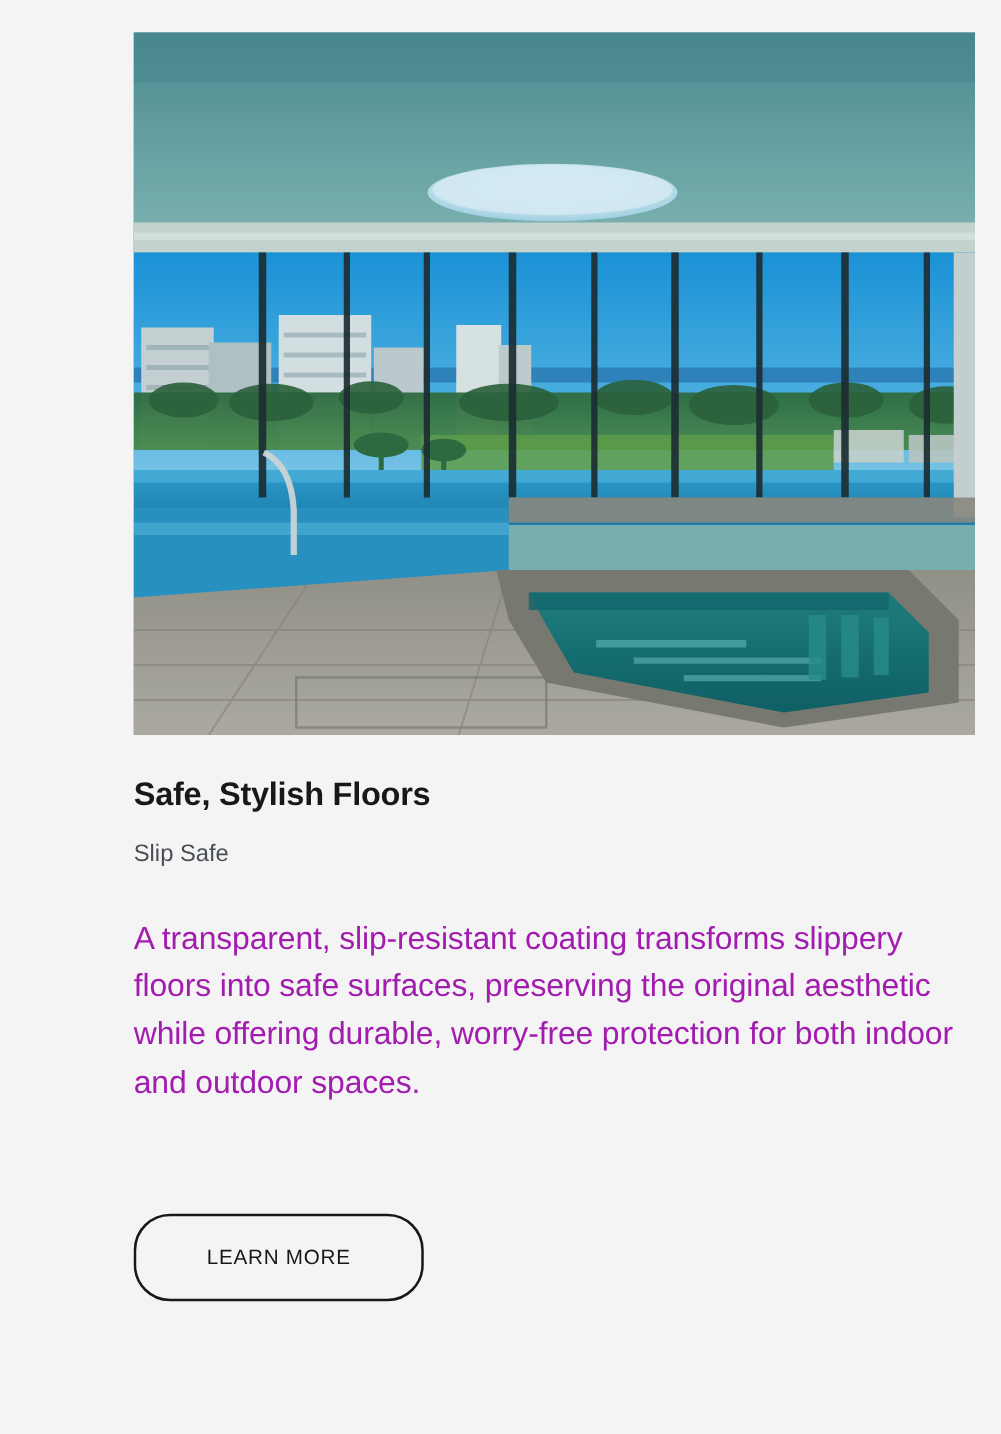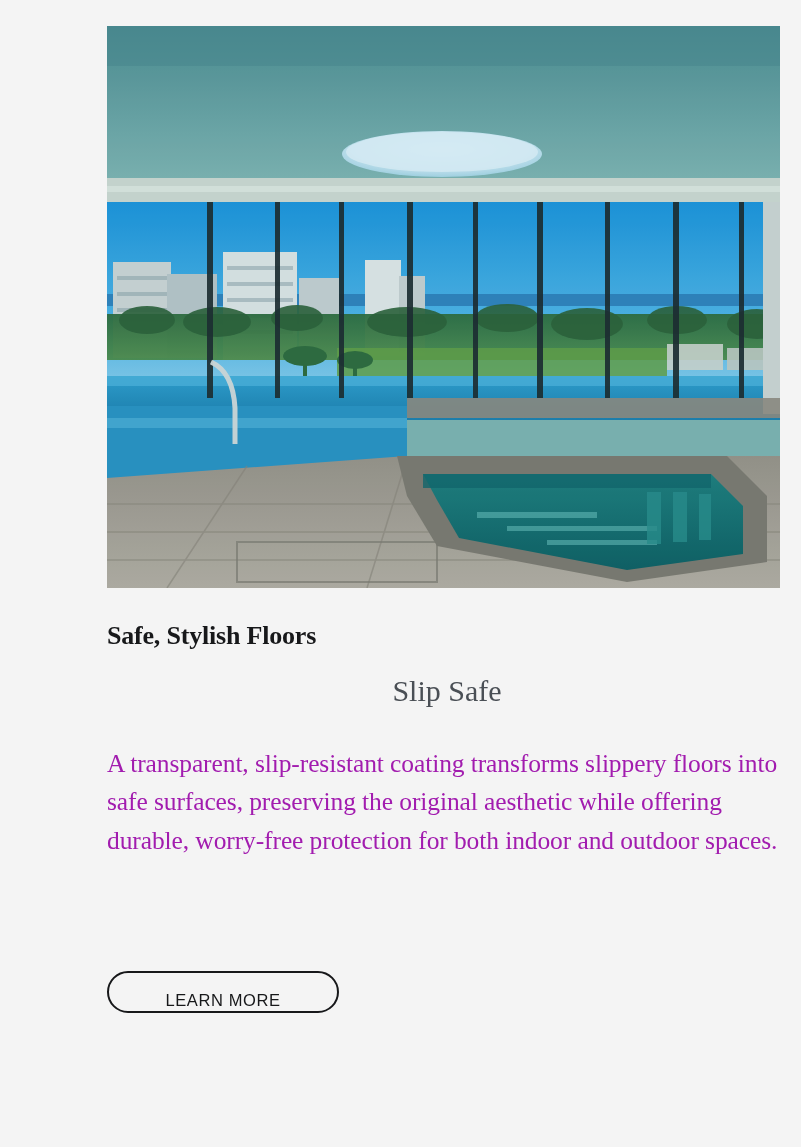--- a/index.html
+++ b/index.html
@@ -38,55 +38,53 @@
     width: 673px;
     height: 562px;
   }
 
   
   .content {
     position: absolute;
     left: 107px;
     top: 620px;
     width: 680px;
-    font-family: Liberation Serif, serif;
   }
   .title {
     font-size: 26px;
     font-weight: bold;
     color: #17181a;
     letter-spacing: -0.2px;
     line-height: 1.2;
     margin: 0;
   }
   .subtitle {
-    font-size: 30px;
+    font-size: 19px;
     font-weight: normal;
     color: #4a4f55;
     line-height: 1.2;
     margin: 22px 0 0 0;
-    text-align: center;
   }
   .body-text {
     font-size: 25.5px;
     font-weight: normal;
     color: #a21caf;
     line-height: 1.50;
     margin: 36px 0 0 0;
     width: 672px;
     letter-spacing: -0.1px;
   }
 
   
   .cta {
     position: absolute;
     left: 107px;
     top: 971px;
     width: 232px;
-    height: 42px;
+    height: 70px;
     border: 2px solid #17181a;
     border-radius: 29px;
     background: transparent;
     color: #17181a;
     font-family: "Liberation Sans", sans-serif;
     font-size: 16.5px;
     letter-spacing: 0.6px;
     line-height: 54px;
     text-align: center;
     cursor: pointer;

